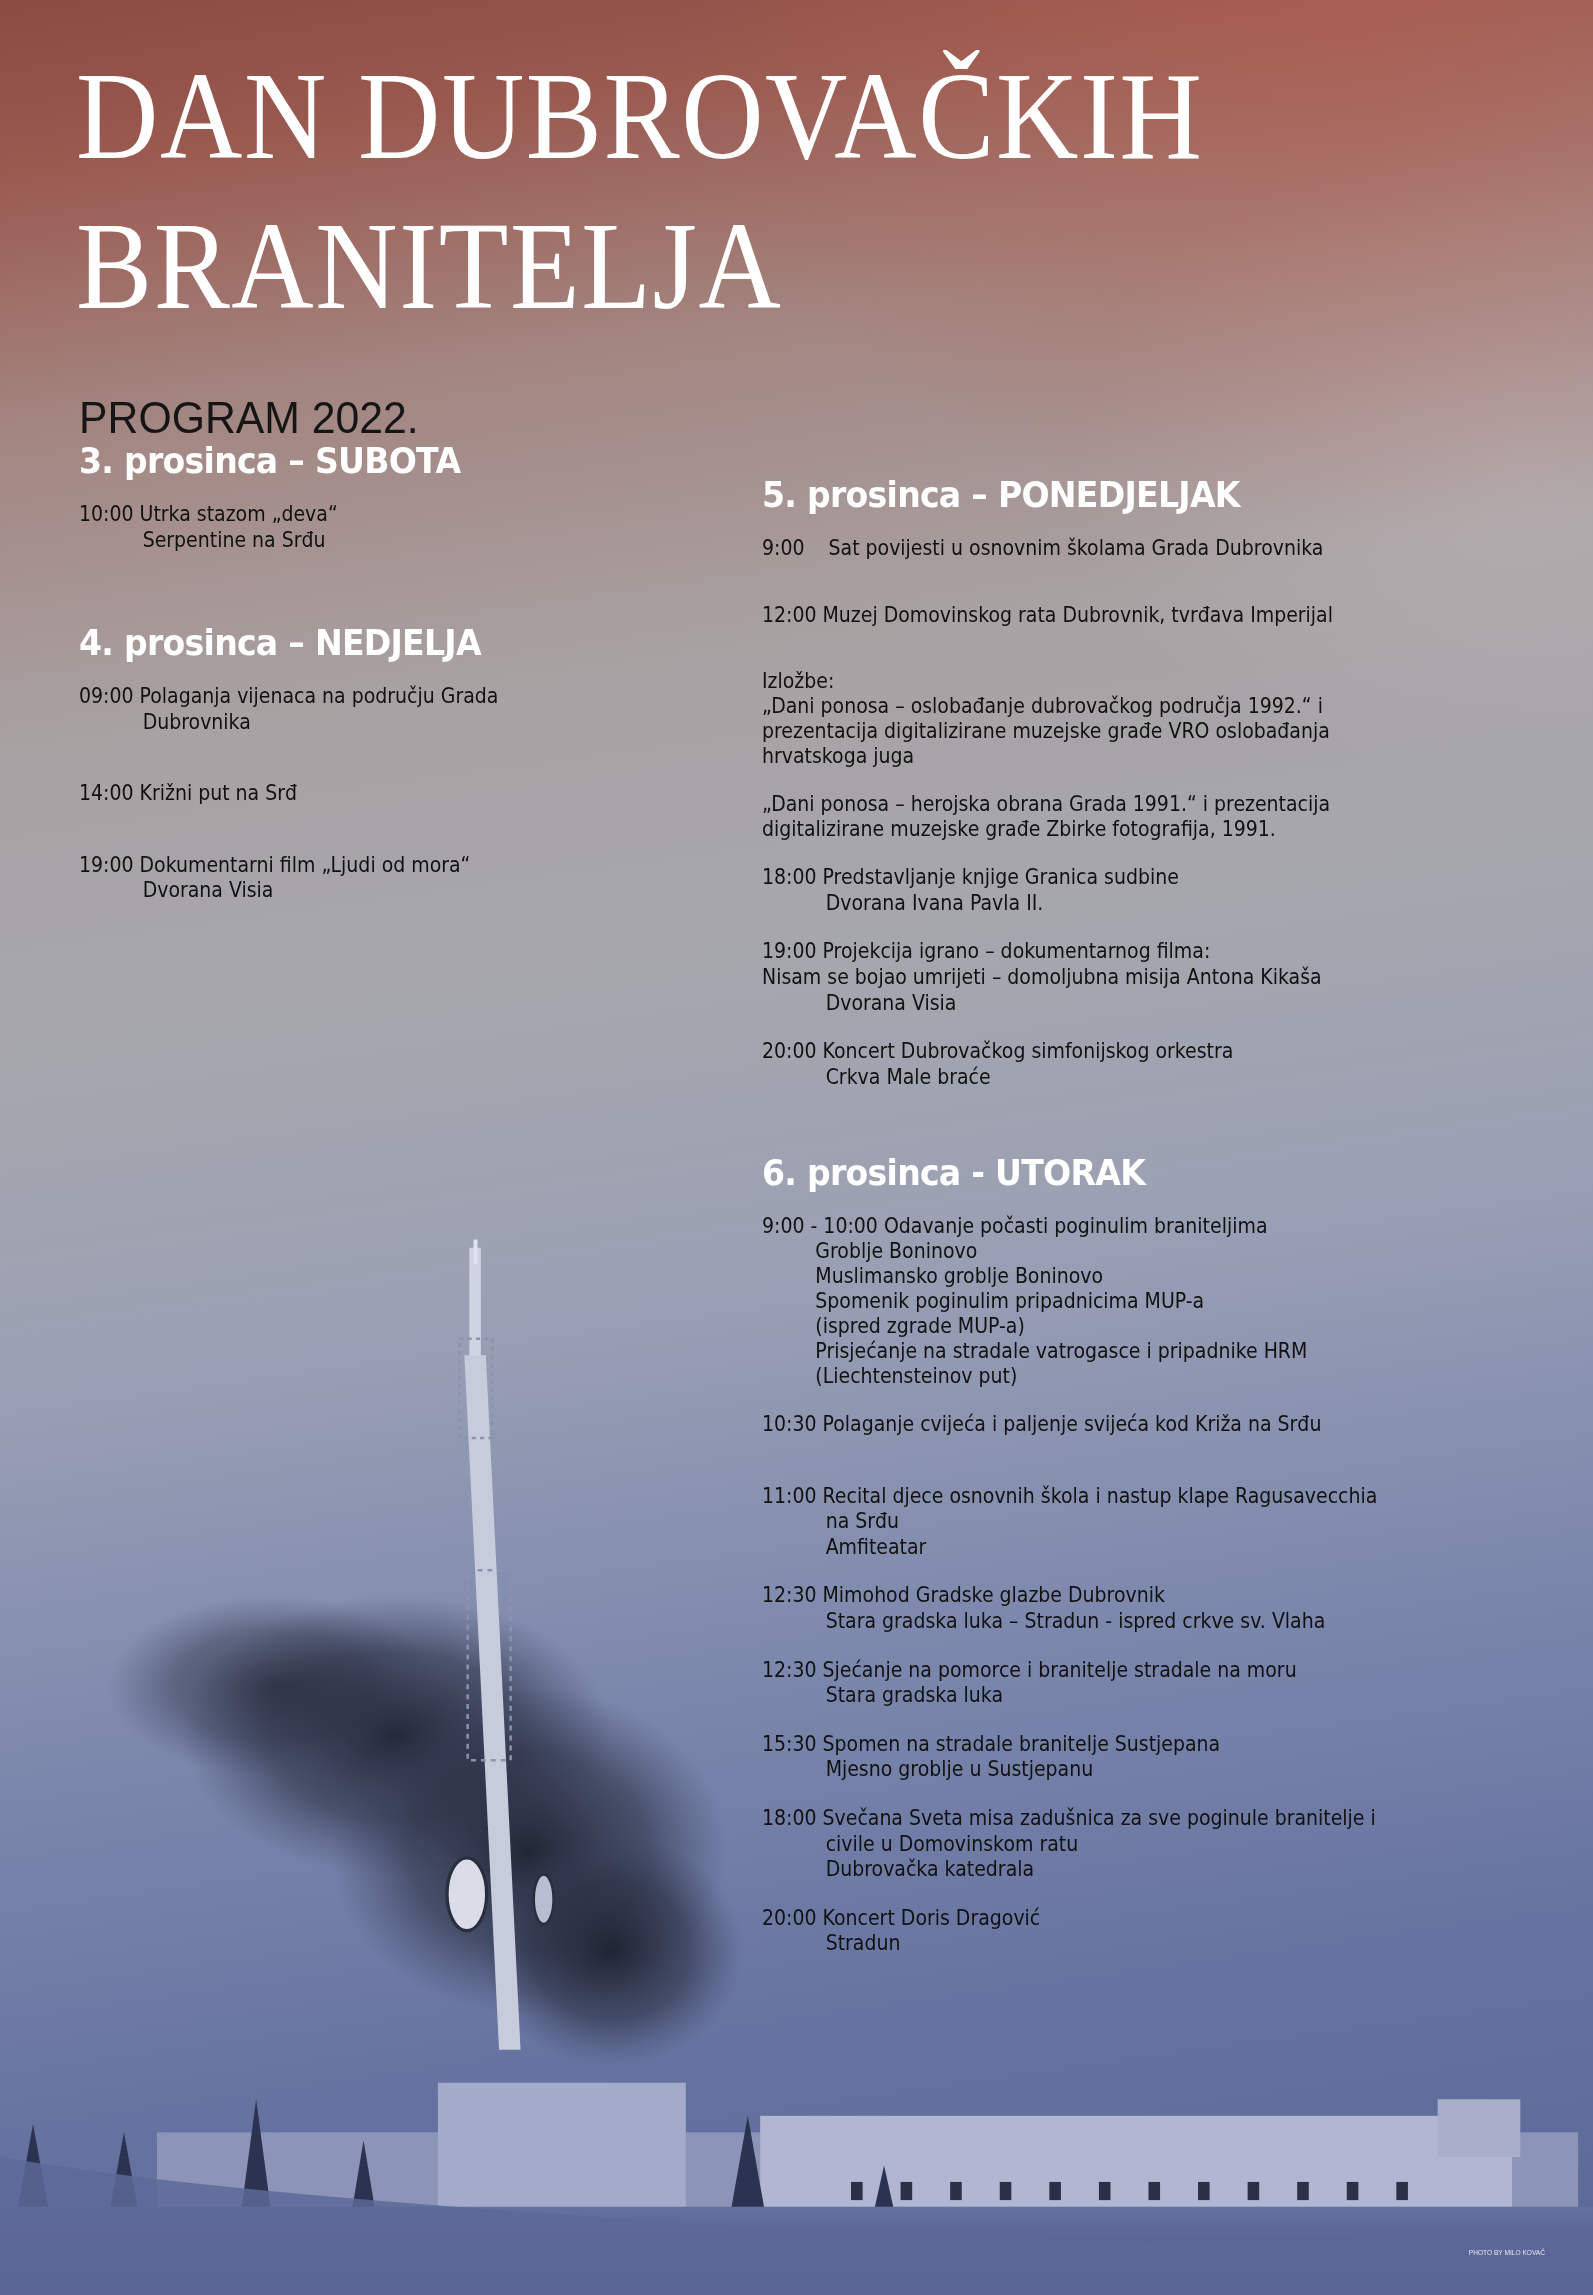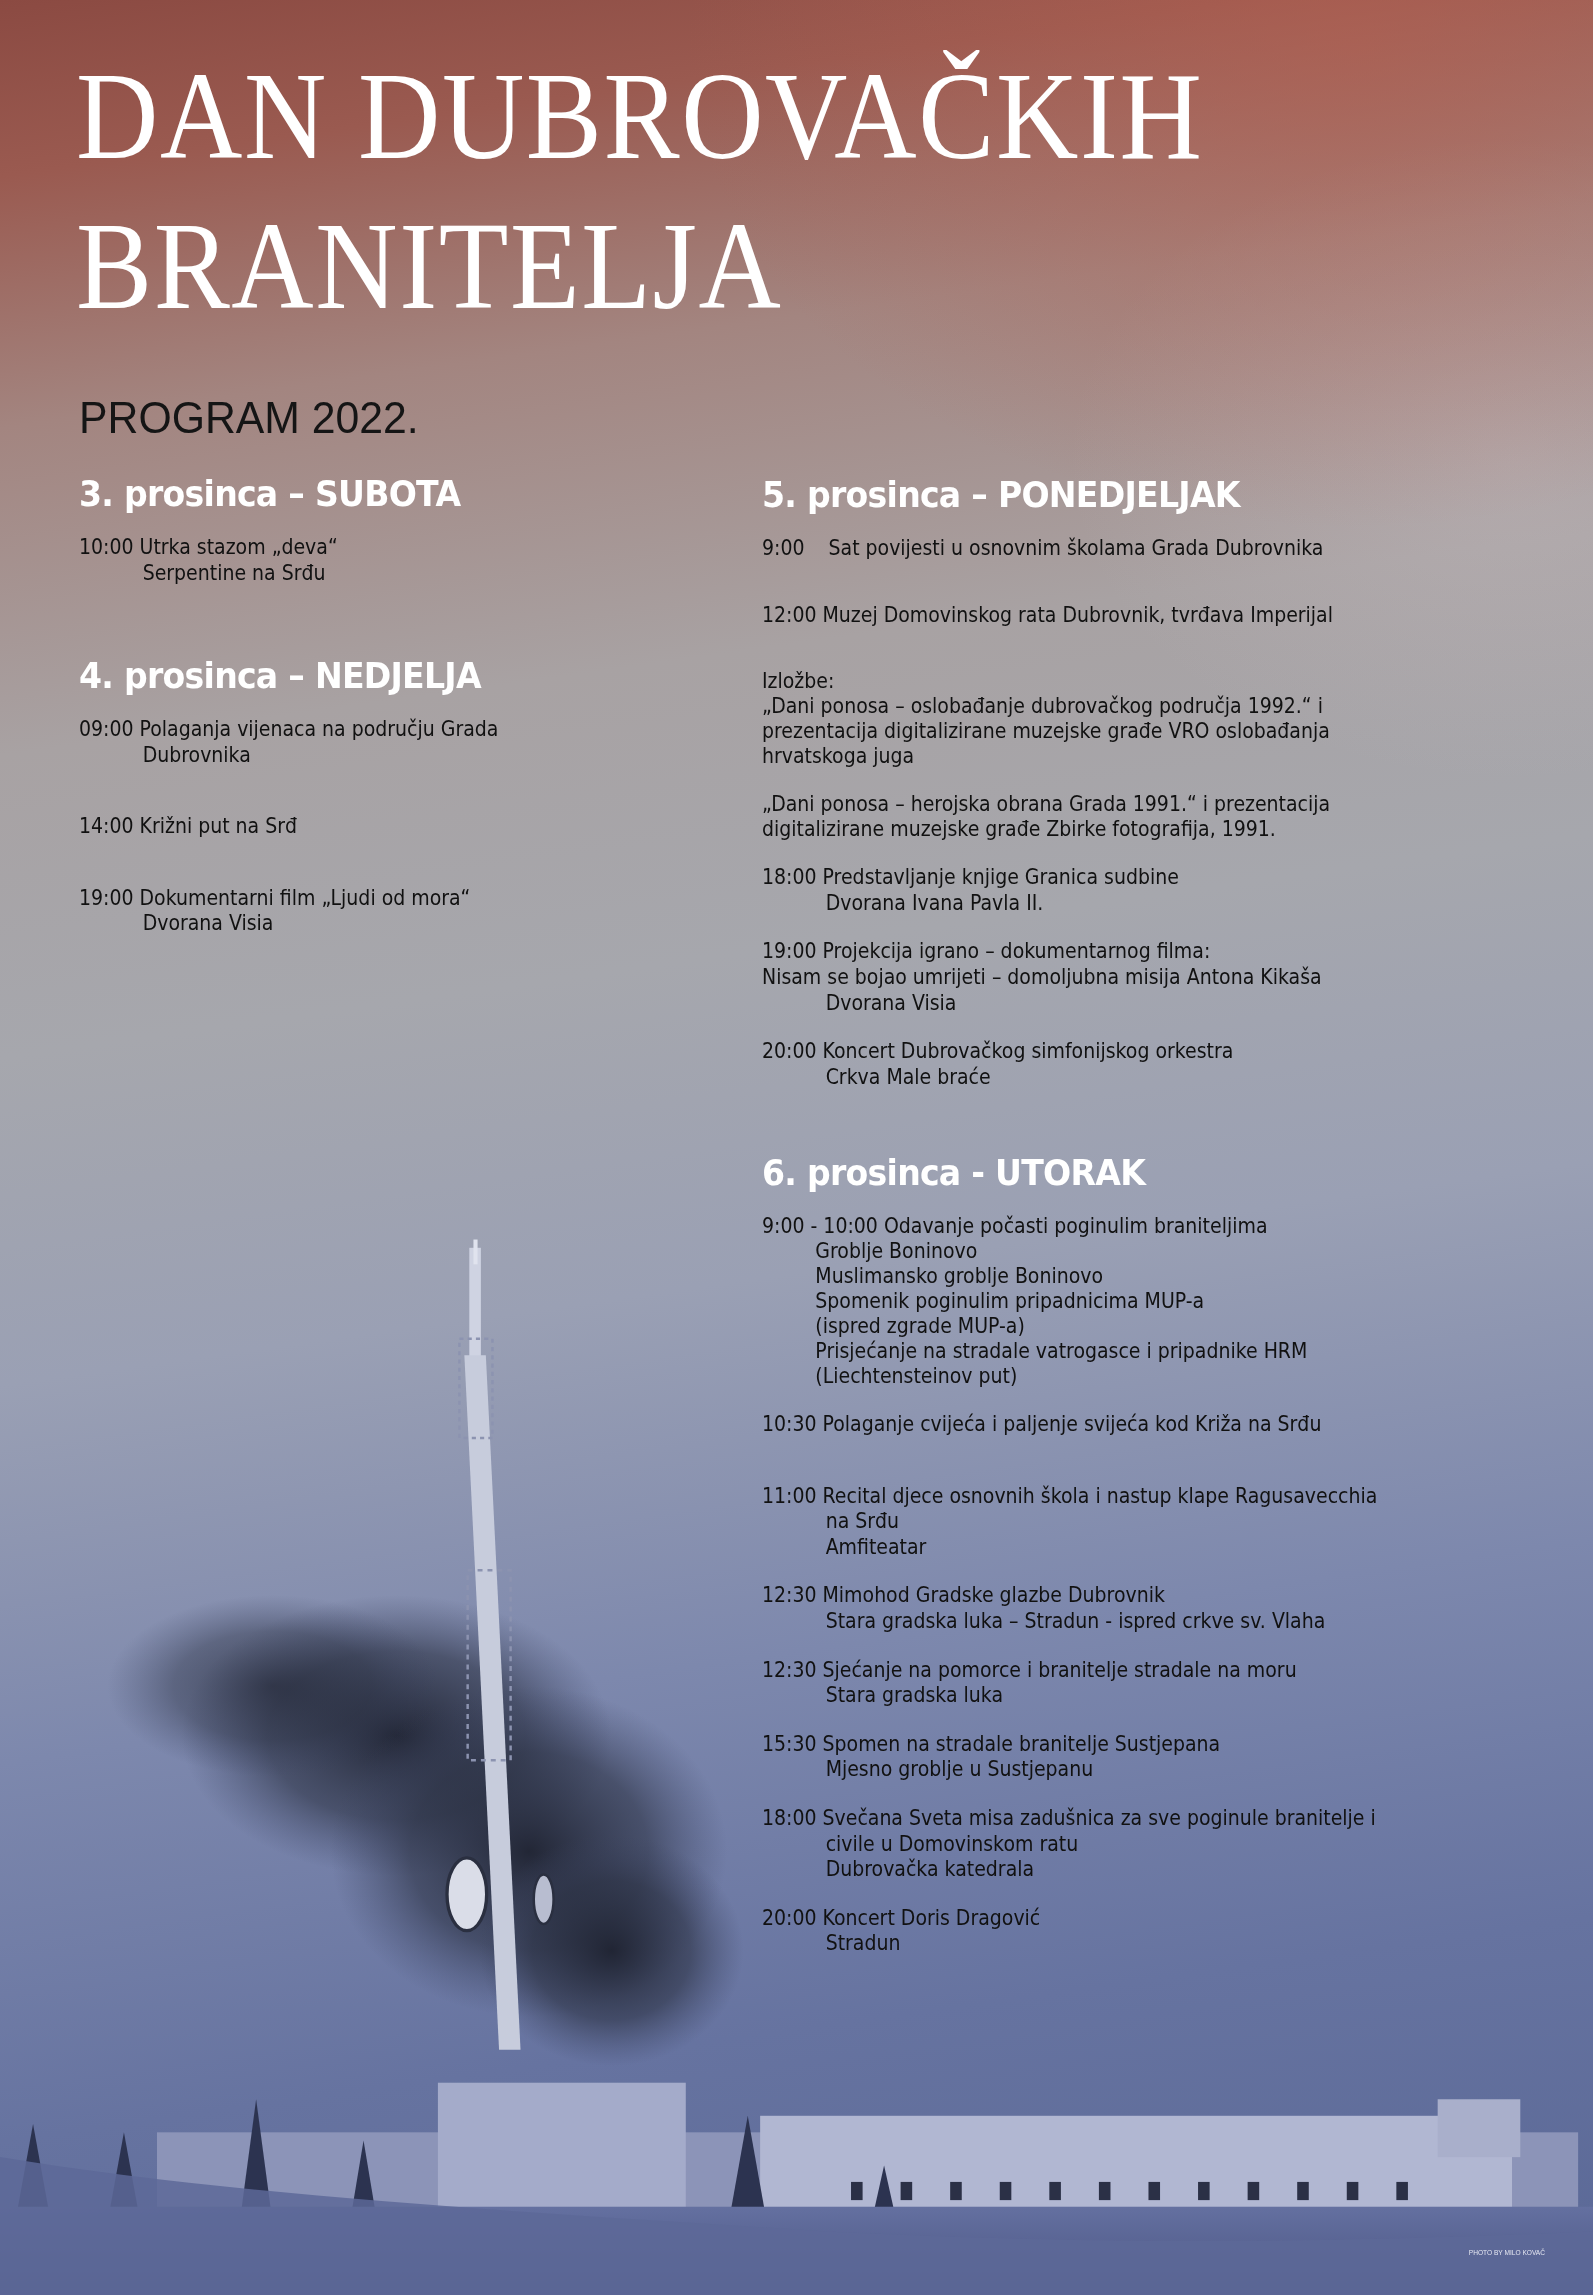--- a/index.html
+++ b/index.html
@@ -22,21 +22,21 @@
     color: #ffffff; font-size: 124px; line-height: 132px;
     letter-spacing: 1.7px; transform: scaleX(0.92); transform-origin: left top;
     margin: 0; font-weight: normal;
   }
   .program {
     position: absolute; left: 79px; top: 392px;
     font-size: 45px; color: #151515; font-family: "Liberation Sans", sans-serif;
     margin: 0; font-weight: normal; transform: scaleX(0.95); transform-origin: left top;
   }
   .col { position: absolute; }
-  .col-left { left: 79px; top: 473px; width: 595px; }
+  .col-left { left: 79px; top: 440px; width: 595px; }
   .col-right { left: 762px; top: 474px; width: 826px; }
   .day {
     color: #ffffff; font-weight: bold; font-size: 36px; margin: 0 0 20px 0;
     font-family: "DejaVu Sans", sans-serif; letter-spacing: -0.8px;
     transform: scaleX(0.92); transform-origin: left top; white-space: nowrap;
   }
   .event {
     color: #111; font-size: 22px; line-height: 25.6px;
     font-family: "DejaVu Sans", sans-serif;
     transform: scaleX(0.86); transform-origin: left top; white-space: nowrap;

